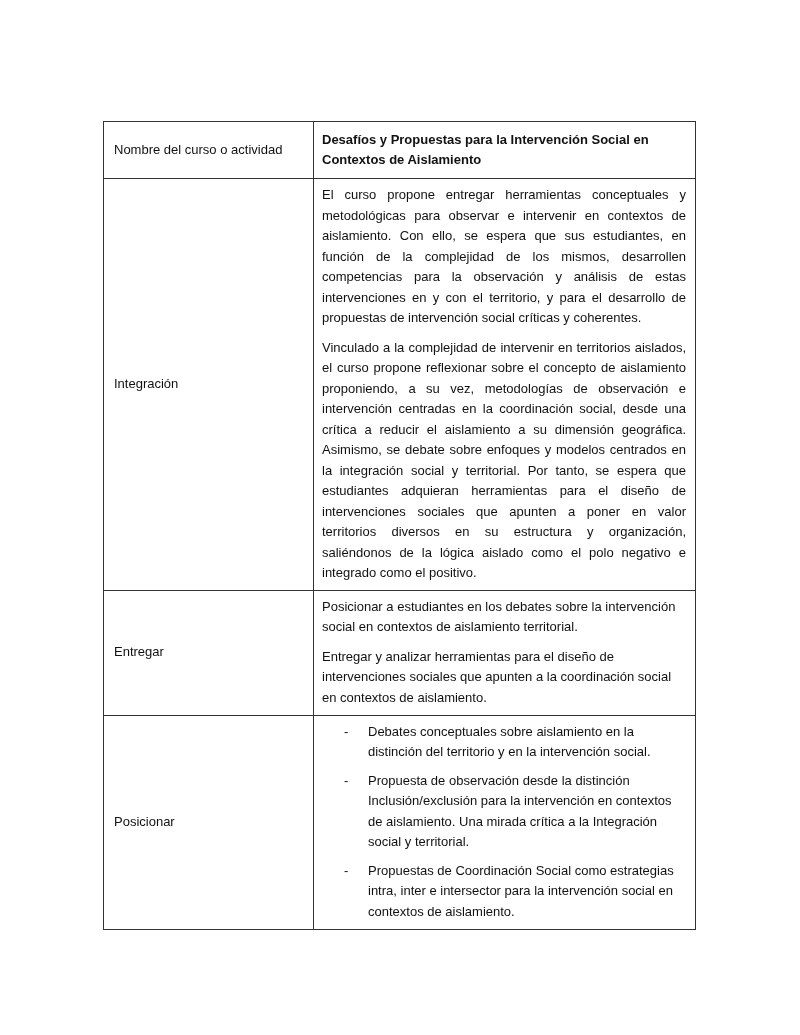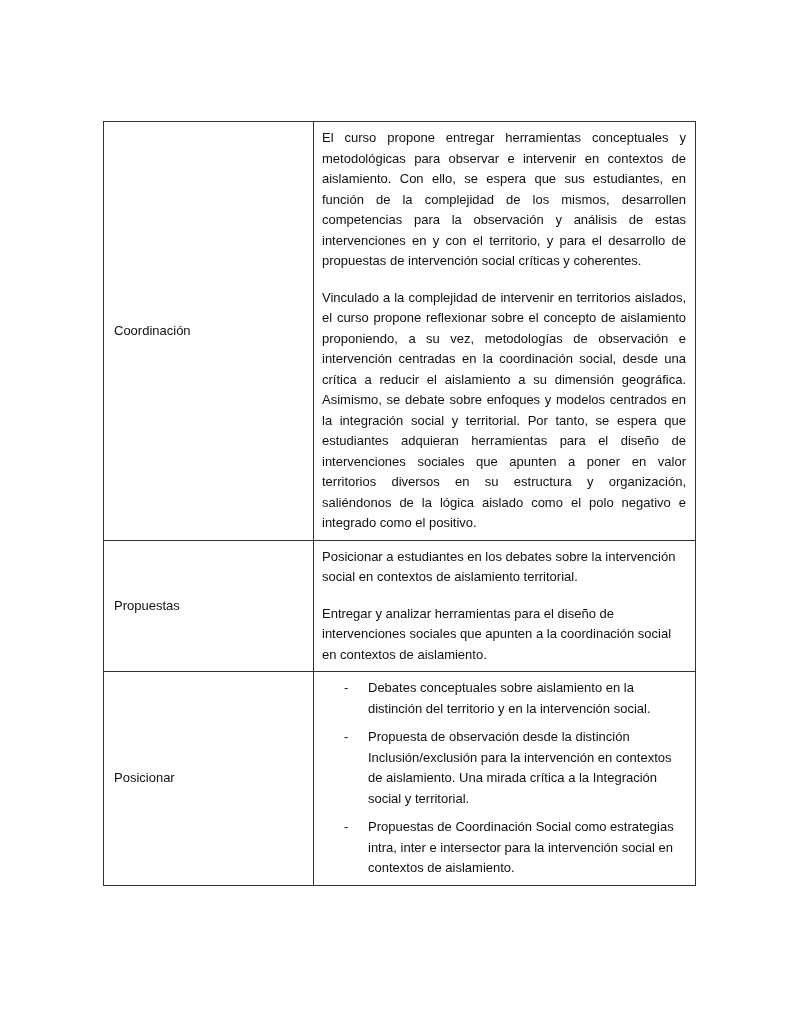--- a/index.html
+++ b/index.html
@@ -3,41 +3,45 @@
 <meta charset="utf-8">
 <style>
   html, body { margin:0; padding:0; }
   body { width:800px; height:1035px; background:#ffffff; position:relative; font-family:"Liberation Sans", sans-serif; color:#111; }
   .tbl { position:absolute; left:103px; top:121px; width:593px; border-collapse:collapse; table-layout:fixed; }
   .tbl td { border:1.5px solid #333; vertical-align:middle; font-size:13px; line-height:20.5px; }
   .tbl td.lbl { width:199px; padding:0 0 0 10px; }
   .tbl td.val { padding:6px 9px 6px 8px; }
   .title { font-weight:bold; }
   .just { text-align:justify; margin:0; }
-  .para + .para { margin-top:16px; }
+  .para + .para { margin-top:9px; }
   .para { margin:0; }
   ul.items { list-style:none; margin:0; padding:0; }
   ul.items li { position:relative; padding-left:46px; margin:0; }
   ul.items li + li { margin-top:8px; }
   ul.items li .dash { position:absolute; left:22px; top:0; }
 </style>
 </head>
 <body>
 
 <table class="tbl">
   <tbody>
+      <tr style="height:57px;">
+    <td class="lbl">Nombre del curso o actividad</td>
+    <td class="val title">Desafíos y Propuestas para la Intervención Social en Contextos de Aislamiento</td>
+  </tr>
   <tr style="height:408px;">
-    <td class="lbl">Coordinación</td>
+    <td class="lbl">Integración</td>
     <td class="val">
       <p class="para just">El curso propone entregar herramientas conceptuales y metodológicas para observar e intervenir en contextos de aislamiento. Con ello, se espera que sus estudiantes, en función de la complejidad de los mismos, desarrollen competencias para la observación y análisis de estas intervenciones en y con el territorio, y para el desarrollo de propuestas de intervención social críticas y coherentes.</p>
       <p class="para just">Vinculado a la complejidad de intervenir en territorios aislados, el curso propone reflexionar sobre el concepto de aislamiento proponiendo, a su vez, metodologías de observación e intervención centradas en la coordinación social, desde una crítica a reducir el aislamiento a su dimensión geográfica. Asimismo, se debate sobre enfoques y modelos centrados en la integración social y territorial. Por tanto, se espera que estudiantes adquieran herramientas para el diseño de intervenciones sociales que apunten a poner en valor territorios diversos en su estructura y organización, saliéndonos de la lógica aislado como el polo negativo e integrado como el positivo.</p>
     </td>
   </tr>
   <tr style="height:125px;">
-    <td class="lbl">Propuestas</td>
+    <td class="lbl">Entregar</td>
     <td class="val">
       <p class="para">Posicionar a estudiantes en los debates sobre la intervención social en contextos de aislamiento territorial.</p>
       <p class="para">Entregar y analizar herramientas para el diseño de intervenciones sociales que apunten a la coordinación social en contextos de aislamiento.</p>
     </td>
   </tr>
   <tr style="height:214px;">
     <td class="lbl">Posicionar</td>
     <td class="val">
       <ul class="items">
         <li><span class="dash">-</span><span>Debates conceptuales sobre aislamiento en la distinción del territorio y en la intervención social.</span></li>

